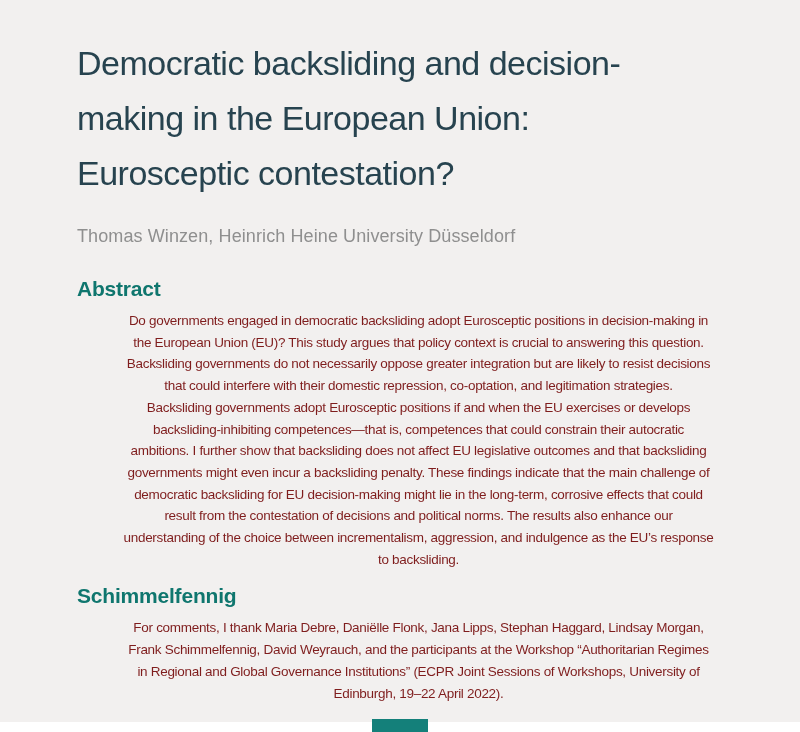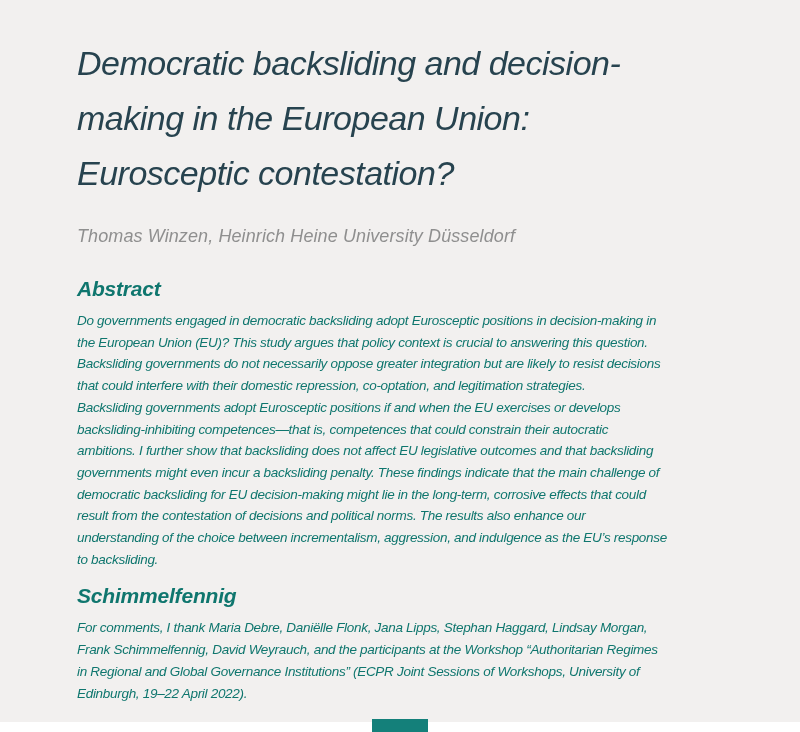--- a/index.html
+++ b/index.html
@@ -19,21 +19,20 @@
   }
   .page {
     position: absolute;
     top: 0;
     left: 0;
     width: 800px;
     height: 722px;
     background: #f2f0ef;
     box-sizing: border-box;
     padding: 0 40px 0 77px;
-    font-style: italic;
   }
   h1.paper-title {
     margin: 0;
     padding-top: 36px;
     font-size: 34px;
     line-height: 55px;
     font-weight: 300;
     letter-spacing: -0.5px;
     color: #27434f;
     white-space: pre-line;
@@ -54,22 +53,23 @@
     letter-spacing: -0.2px;
   }
   h2.section-heading.ack {
     margin-top: 14px;
   }
   p.section-body {
     margin: 9px 0 0 0;
     font-size: 13.5px;
     line-height: 21.7px;
     letter-spacing: -0.3px;
-    color: #0f766e;
+    color: #7f1d1d;
     white-space: pre-line;
+    text-align: center;
   }
   .bottom-strip {
     position: absolute;
     left: 0;
     top: 722px;
     width: 800px;
     height: 10px;
     background: #ffffff;
   }
   .next-page-bar {

